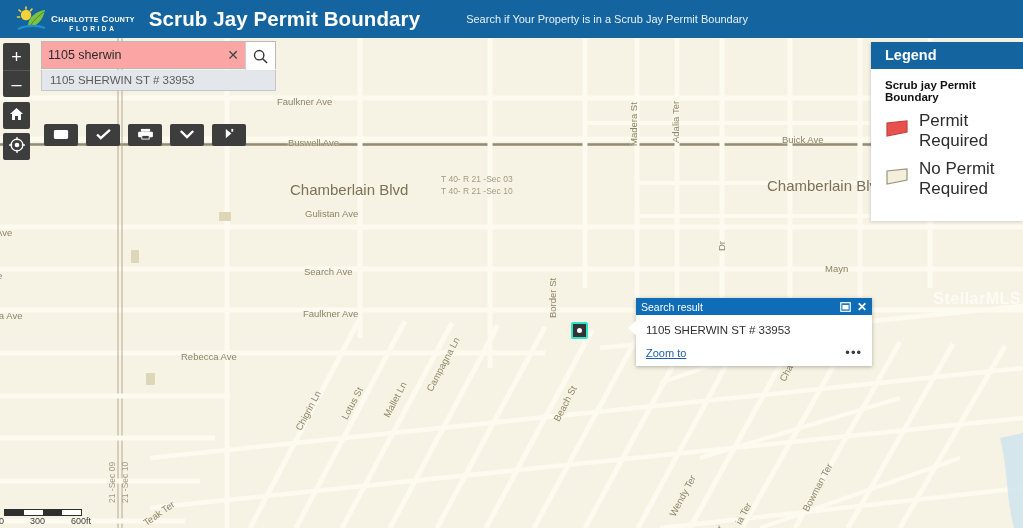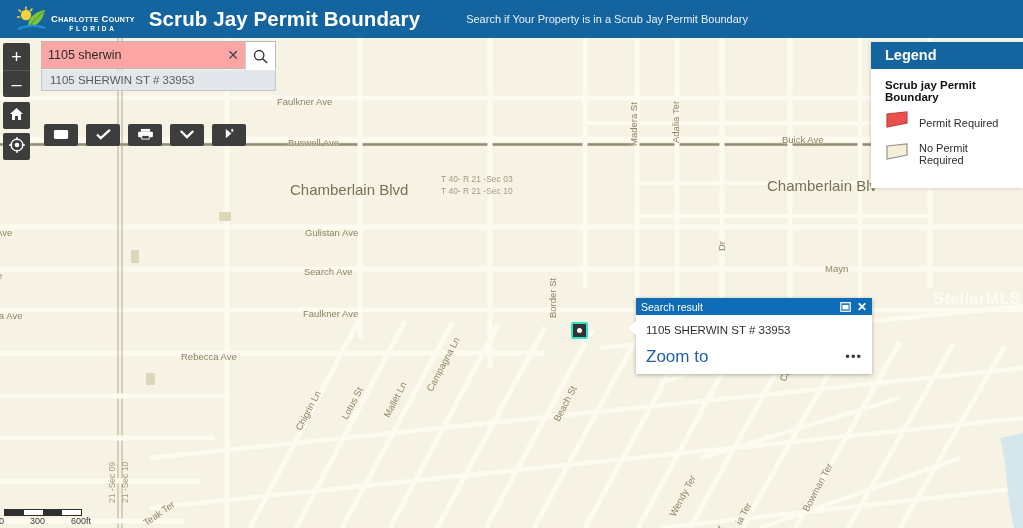--- a/index.html
+++ b/index.html
@@ -124,21 +124,21 @@
   #popup-title { font-size: 10.5px; flex: 1; }
   #popup-actions { display: flex; align-items: center; gap: 6px; }
   #popup-maximize { cursor: pointer; display: flex; }
   #popup-close { cursor: pointer; font-size: 12px; line-height: 1; font-weight: bold; }
   #popup-body { background: #fff; padding: 9px 10px 7px 10px; }
   #popup-text { font-size: 11.5px; color: #2f2f2f; }
   #popup-foot {
     background: #fff; display: flex; align-items: center; justify-content: space-between;
     padding: 4px 10px 7px 10px;
   }
-  #zoom-to { font-size: 17px; color: #1f5fa9; cursor: pointer; }
+  #zoom-to { font-size: 11px; color: #1f5fa9; text-decoration: underline; cursor: pointer; }
   #popup-more { color: #3b3b3b; font-size: 13px; letter-spacing: 1px; cursor: pointer; line-height: .6; }
   #popup-tail {
     position: absolute; left: -8px; top: 22px; width: 0; height: 0;
     border-top: 8px solid transparent; border-bottom: 8px solid transparent;
     border-right: 9px solid #fff;
   }
   #result-marker {
     position: absolute; left: 571px; top: 284px; width: 17px; height: 17px;
     background: #333; border: 2px solid #2fe3c8; border-radius: 2px; z-index: 49;
     display: flex; align-items: center; justify-content: center;
@@ -151,21 +151,21 @@
     background: #ffffff; z-index: 55;
     box-shadow: -1px 1px 3px rgba(0,0,0,.14);
   }
   #legend-head {
     background: #1464a0; color: #fff; font-size: 14.5px; font-weight: bold;
     padding: 5px 12px 6px 14px;
   }
   #legend-body { padding: 10px 12px 14px 14px; }
   #legend-group-title { font-size: 11.5px; font-weight: bold; color: #111; margin-bottom: 8px; }
   .legend-row { display: flex; align-items: center; gap: 10px; margin-bottom: 8px; }
-  .legend-label { font-size: 11px; color: #2d2d2d; }
+  .legend-label { font-size: 17px; color: #2d2d2d; }
 
   
   #scalebar { position: absolute; left: 4px; bottom: 2px; z-index: 35; }
   #scale-bars { display: flex; height: 7px; border: 1px solid #2f2f2f; width: 78px; }
   #scale-bars .seg { flex: 1; }
   #scale-bars .seg.dark { background: #2f2f2f; }
   #scale-bars .seg.light { background: #ffffff; }
   #scale-ticks {
     display: flex; justify-content: space-between; width: 92px;
     margin-left: -5px; margin-top: 0px;
@@ -299,21 +299,21 @@
       </g>
 
       <path d="M1000 400 C1008 430, 1006 460, 1014 490 L1023 490 L1023 395 Z" fill="#cfe4ef" opacity=".85"></path>
     </svg>
 
     <div id="labels">
         <div class="rd-label" style="left: 277px; top: 58px;">Faulkner Ave</div>
         <div class="rd-label" style="left: 288px; top: 99px;">Buswell Ave</div>
         <div class="rd-label big" style="left: 290px; top: 143px;">Chamberlain Blvd</div>
         <div class="rd-label big" style="left: 767px; top: 139px;">Chamberlain Blv</div>
-        <div class="rd-label" style="left: 305px; top: 189px;">Gulistan Ave</div>
+        <div class="rd-label" style="left: 305px; top: 170px;">Gulistan Ave</div>
         <div class="rd-label" style="left: 304px; top: 228px;">Search Ave</div>
         <div class="rd-label" style="left: 303px; top: 270px;">Faulkner Ave</div>
         <div class="rd-label" style="left: 181px; top: 313px;">Rebecca Ave</div>
         <div class="rd-label" style="left: -4px; top: 189px;">Ave</div>
         <div class="rd-label" style="left: -3px; top: 232px;">e</div>
         <div class="rd-label" style="left: -8px; top: 272px;">sia Ave</div>
         <div class="rd-label" style="left: 782px; top: 96px;">Buick Ave</div>
         <div class="rd-label" style="left: 825px; top: 225px;">Mayn</div>
         <div class="rd-label" style="left: 628px; top: 108px; transform: rotate(-90deg); transform-origin: left top;">Madera St</div>
         <div class="rd-label" style="left: 670px; top: 105px; transform: rotate(-90deg); transform-origin: left top;">Adalia Ter</div>

